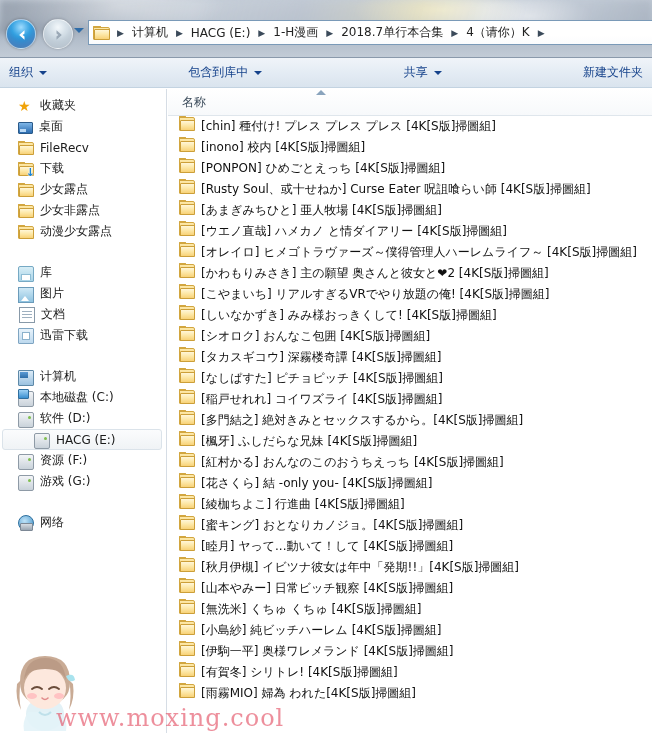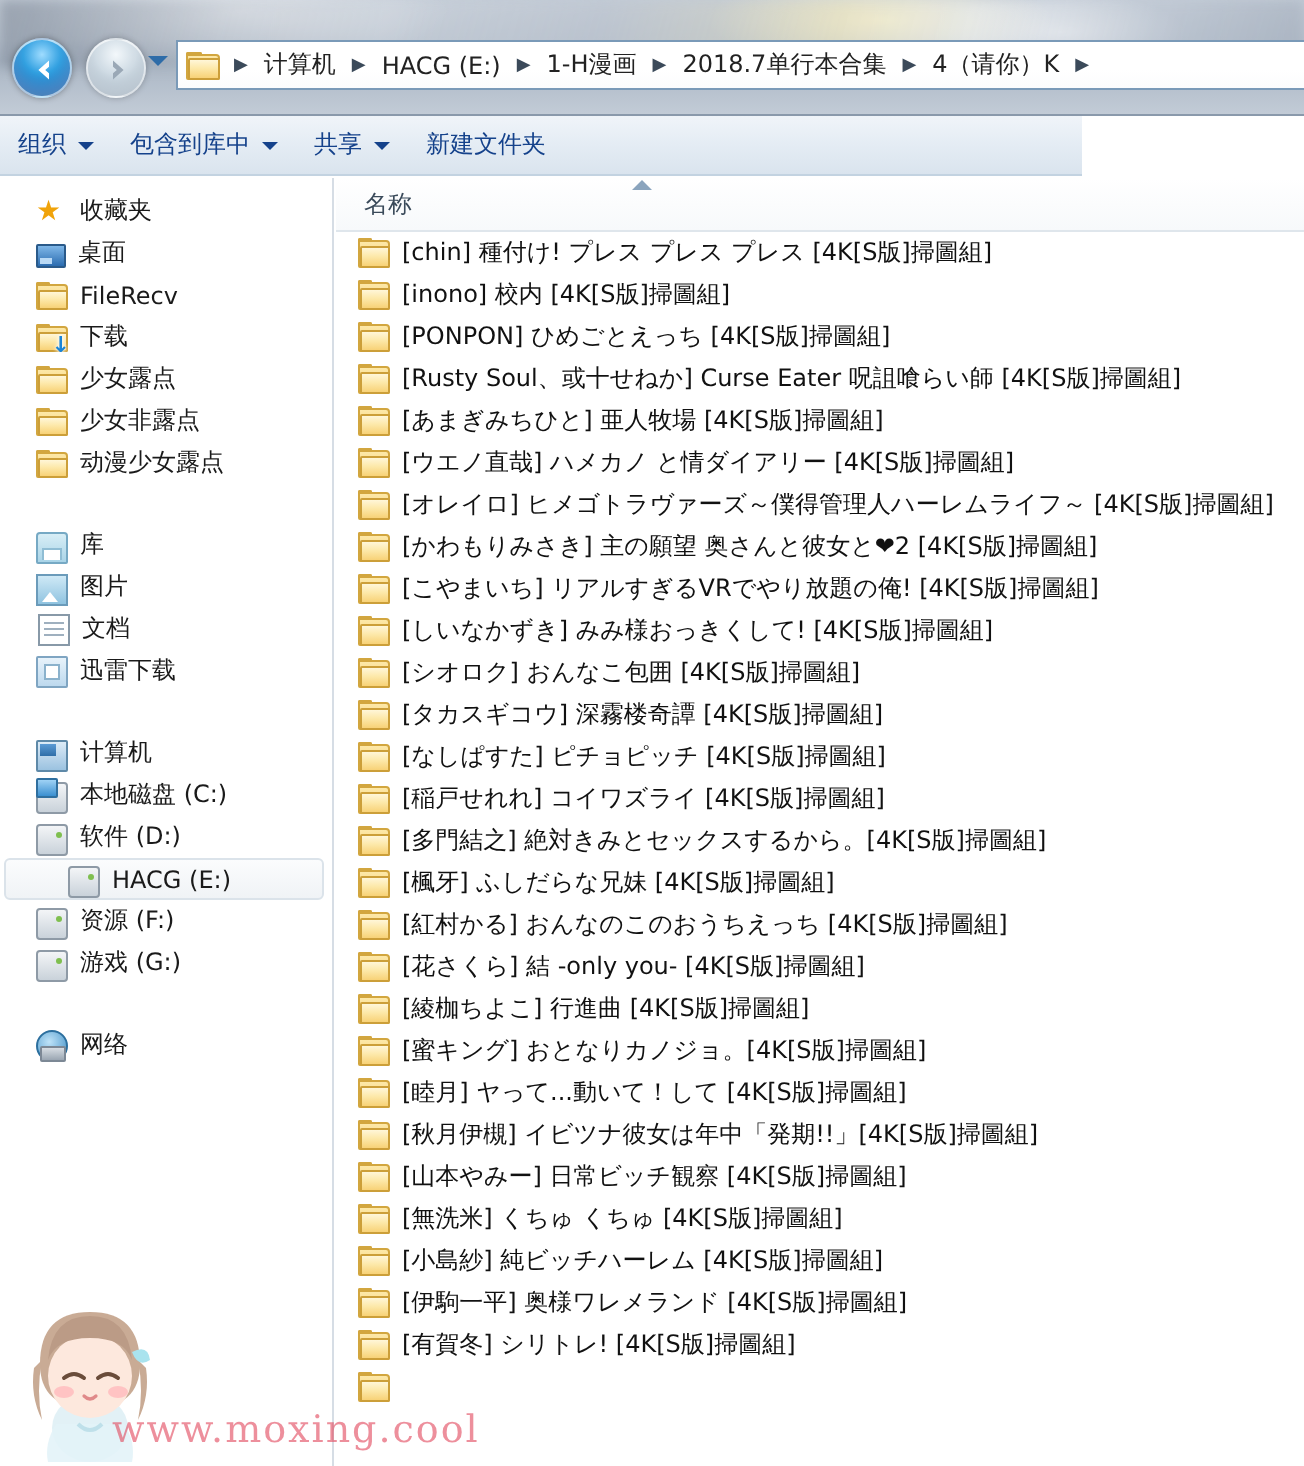--- a/index.html
+++ b/index.html
@@ -86,24 +86,24 @@
     border-radius:1px 1px 0 0;
   }
   .fld .front{
     position:absolute; left:1px; bottom:0; width:calc(100% - 1px); height:72%;
     background:linear-gradient(to bottom,#fff6d8 0%,#fde9ab 45%,#f8d277 100%);
     border:1px solid #cc9f39; border-radius:1px;
   }
 
   
   .cmdbar{
-    position:absolute; left:0; top:58px; width:541px; height:30px;
+    position:absolute; left:0; top:58px; width:652px; height:30px;
     background:linear-gradient(to bottom,#f0f4f9 0%,#e4ecf4 50%,#dae4ee 100%);
     border-bottom:1px solid #c3d3e1;
-    display:flex; align-items:center;
+    display:flex; align-items:center;justify-content:space-between;
   }
   .cmditem{
     display:flex; align-items:center; height:24px; padding:0 9px;
     font-size:12px; color:#15428b; white-space:nowrap;
   }
   .cmdcaret{
     width:0;height:0;margin-left:6px;
     border-left:4px solid transparent;border-right:4px solid transparent;
     border-top:4px solid #15428b;
   }
@@ -236,21 +236,21 @@
   .colhead .label{
     padding-left:14px; font-size:12px; color:#3a4a5a;
   }
   .sortarrow{
     position:absolute; left:148px; top:1px; width:0;height:0;
     border-left:5px solid transparent;border-right:5px solid transparent;
     border-bottom:5px solid #8aa4bd;
   }
   .rows{ position:absolute; left:0; top:27px; right:0; bottom:0; }
   .frow{
-    display:flex; align-items:center; height:21px; padding-left:11px;
+    display:flex; align-items:flex-start; height:21px; padding-left:11px;
     white-space:nowrap; overflow:hidden;
   }
   .frow .fico{ width:16px;height:15px;margin-right:6px;flex:none; }
   .frow .fname{
     font-size:12px; color:#111; line-height:21px;
     overflow:hidden; text-overflow:clip; white-space:nowrap;
   }
 
   
   .watermark{
@@ -259,21 +259,21 @@
   }
   .wm-girl{ position:absolute; left:6px; top:4px; width:78px; height:80px; }
   .wm-text{
     position:absolute; left:76px; top:-4px;
     font-size:52px; font-weight:bold; letter-spacing:2px;
     color:rgba(243,122,150,.62);
     font-family:"DejaVu Sans","Liberation Sans",sans-serif;
   }
   .wm-url{
     position:absolute; left:56px; top:56px;
-    font-size:19px; color:rgba(226,74,96,.62);
+    font-size:24px; color:rgba(226,74,96,.62);
     font-family:"DejaVu Serif","Liberation Serif",serif;
     letter-spacing:1px;
   }
 </style>
 </head>
 <body>
 
 <div id="app">
 
   <div class="titlebar">
@@ -667,20 +667,21 @@
               <span class="front"></span>
             </span>
             <span class="fname">[有賀冬] シリトレ! [4K[S版]掃圖組]</span>
           </div>
           <div class="frow">
             <span class="fico fld">
               <span class="tab"></span>
               <span class="back"></span>
               <span class="front"></span>
             </span>
+            <span class="fname">[雨霧MIO] 婦為 われた[4K[S版]掃圖組]</span>
           </div>
         </div>
     </div>
 
   </div>
 
   <div class="watermark">
     <svg class="wm-girl" viewBox="0 0 78 80">
       <ellipse cx="39" cy="62" rx="19" ry="17" fill="#ddeff5" opacity=".85"></ellipse>
       <path d="M22 60 q-6 10 -4 19 l42 0 q2 -10 -4 -19 z" fill="#e3f3f8" opacity=".9"></path>

